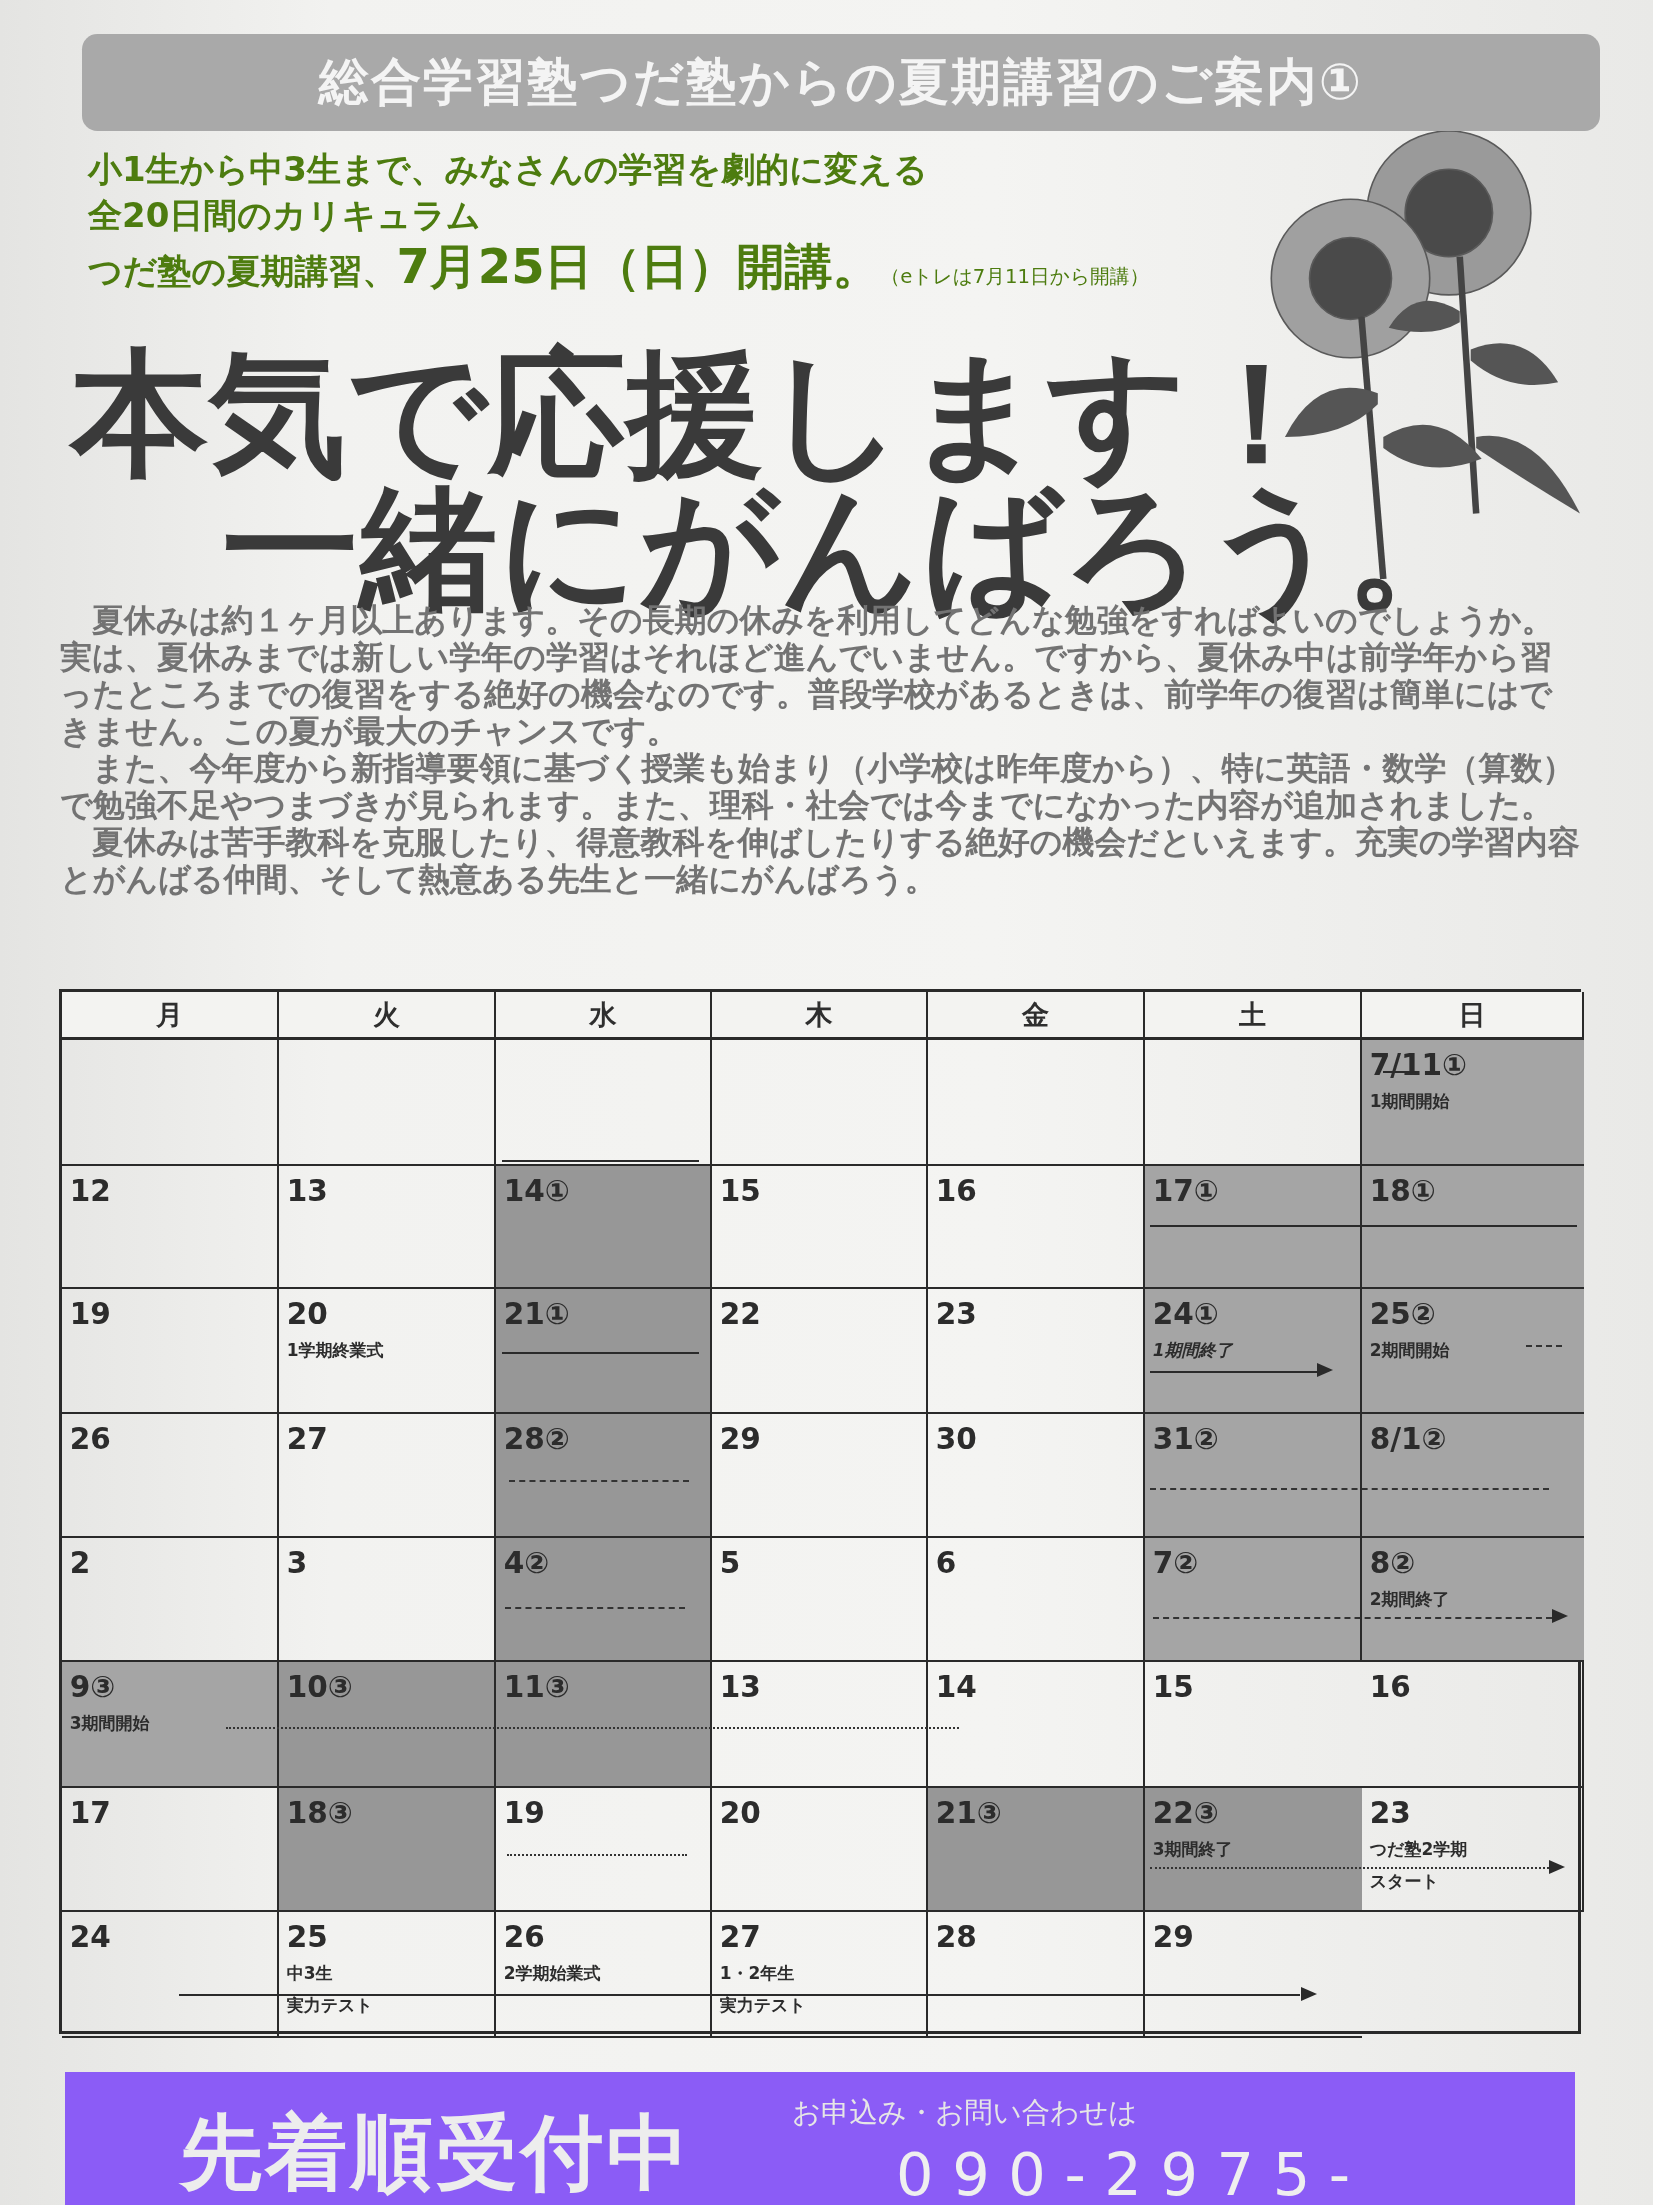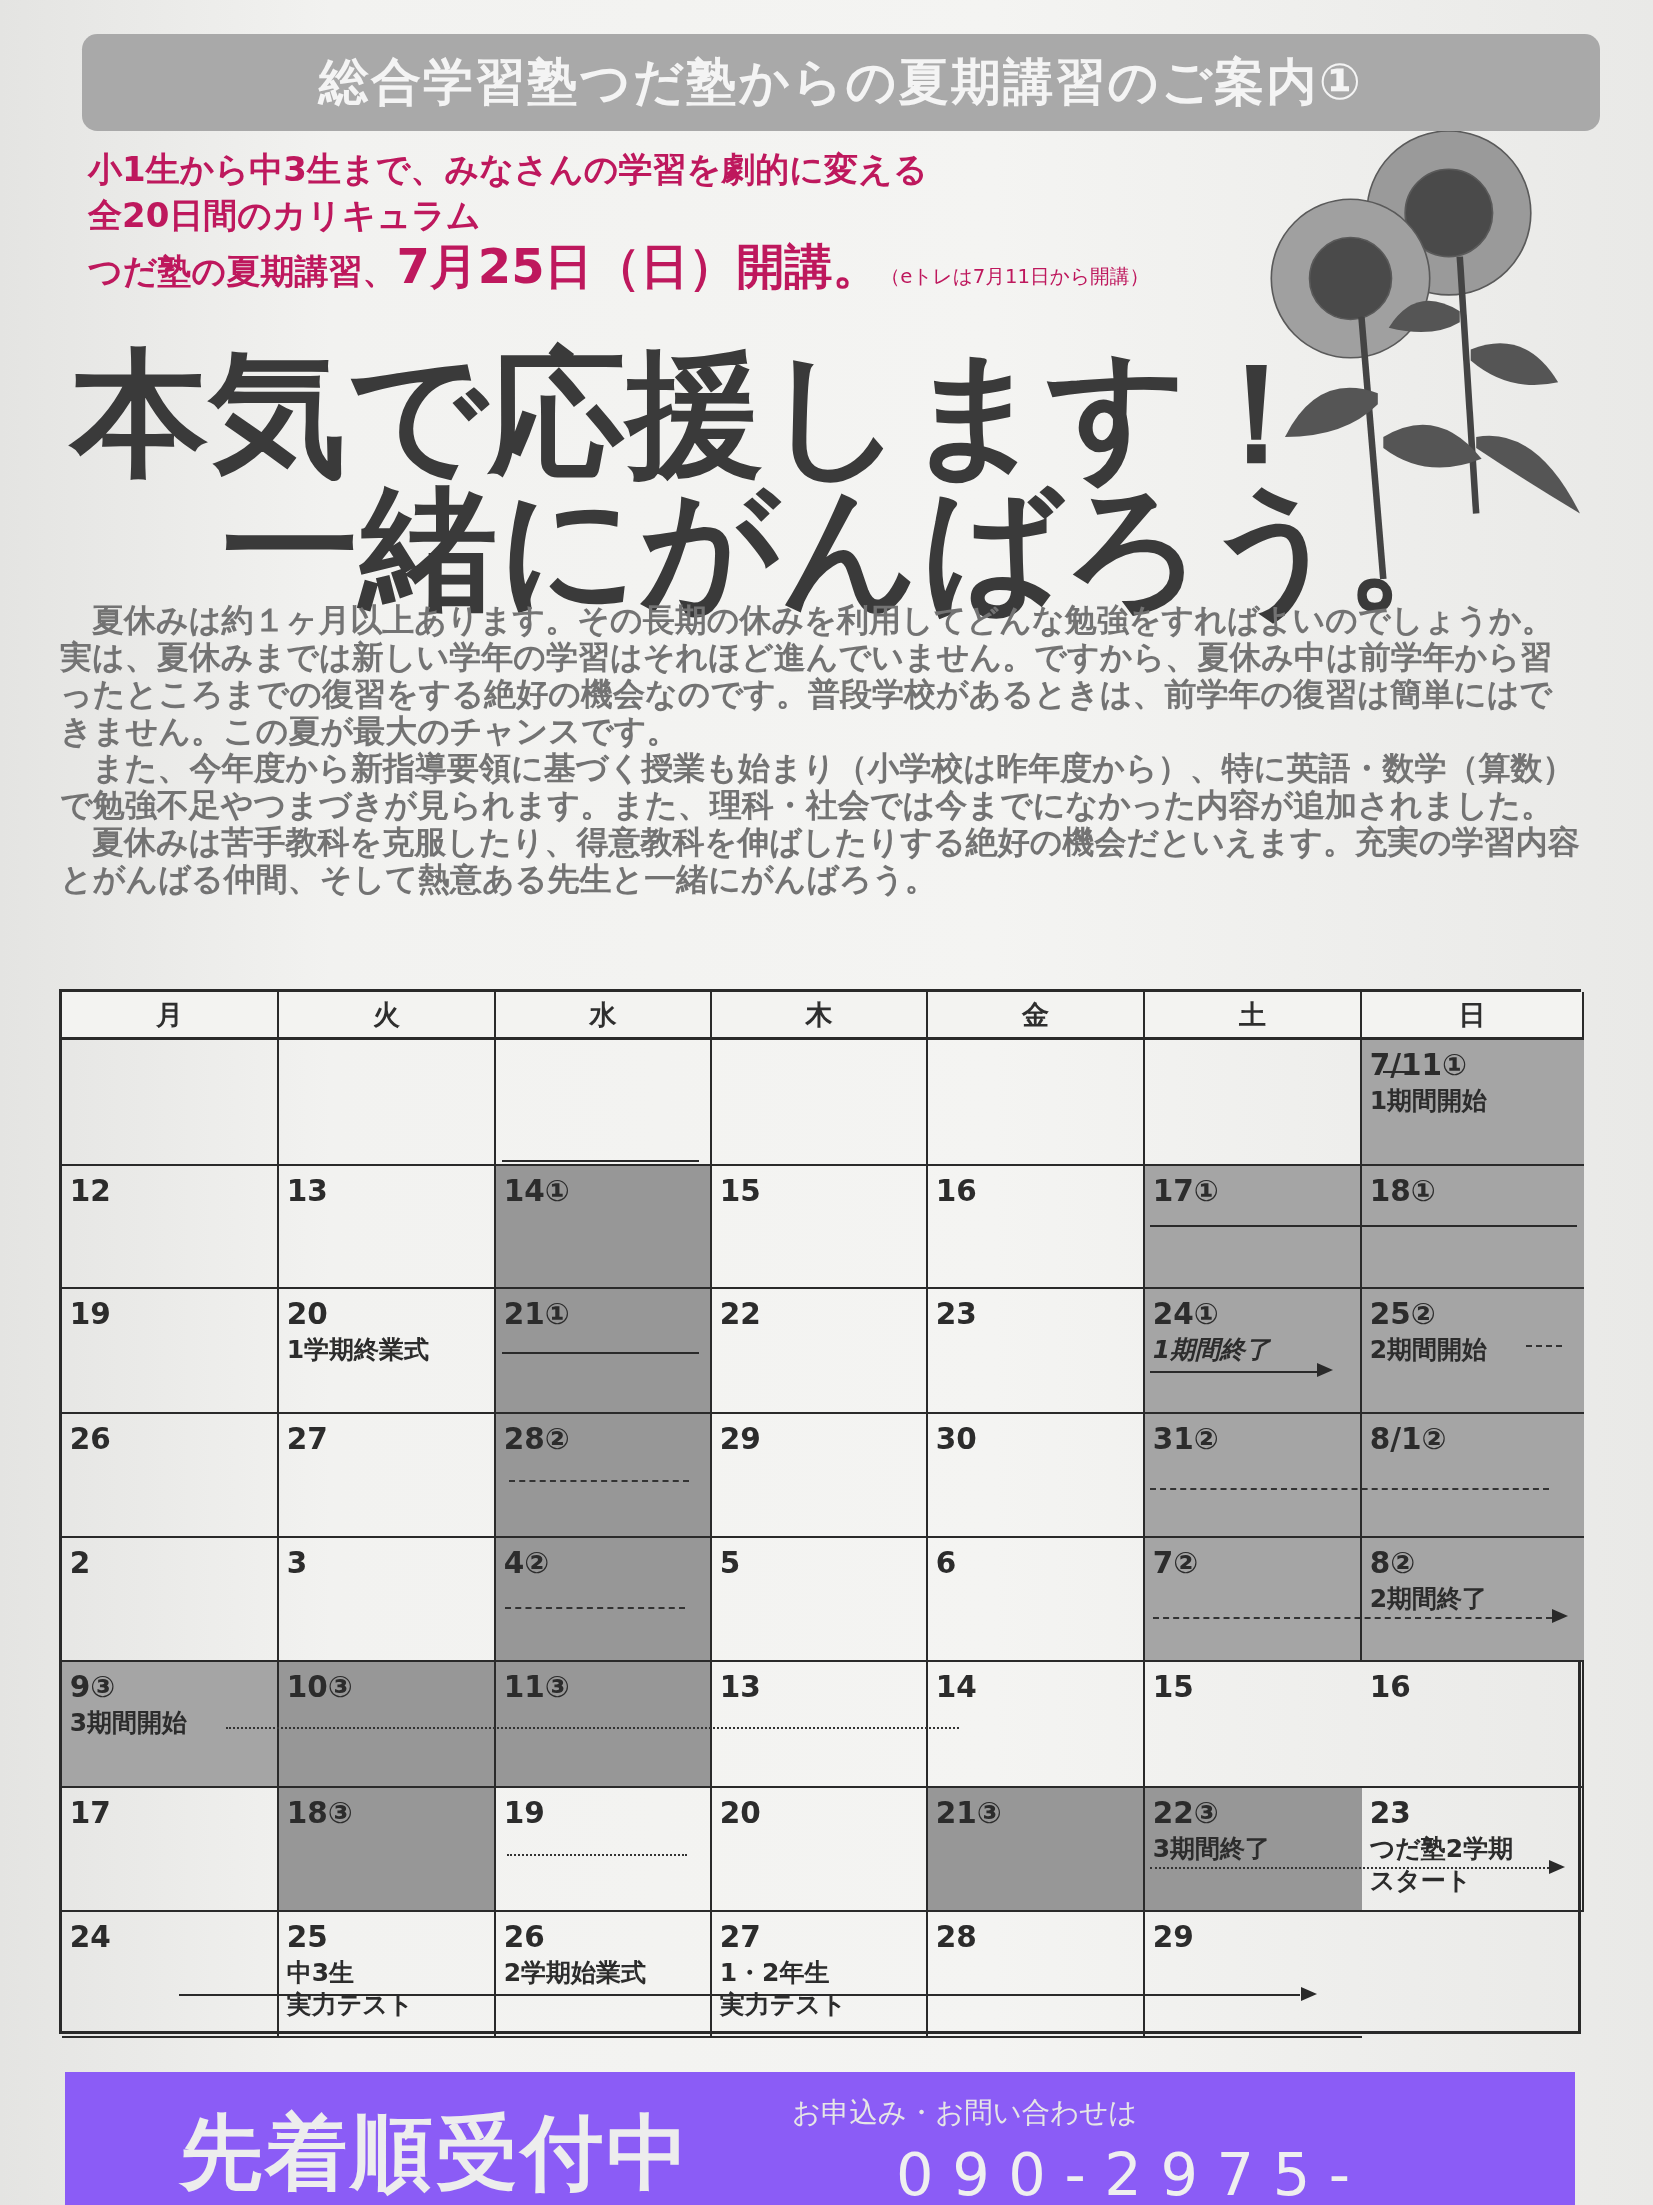--- a/index.html
+++ b/index.html
@@ -3,39 +3,39 @@
 <meta charset="utf-8">
 <style>
   html,body{margin:0;padding:0;}
   body{width:1654px;height:2205px;background:#ececea;position:relative;overflow:hidden;
        font-family:"DejaVu Sans","Liberation Sans",sans-serif;color:#2e2e2e;}
   .paper{position:absolute;left:0;top:0;width:1654px;height:2205px;
          background:linear-gradient(90deg,#e4e4e2 0%,#f2f2f0 20%,#f4f4f2 60%,#e9e9e7 100%);}
   .title-banner{position:absolute;left:82px;top:34px;width:1518px;height:97px;background:#a9a9a9;
          border-radius:15.3px;display:flex;align-items:center;justify-content:center;}
   .title-banner span{color:#f4f4f4;font-weight:bold;font-size:50px;letter-spacing:2.2px;}
-  .intro{position:absolute;left:88px;font-weight:bold;font-size:34px;color:#be185d;white-space:nowrap;}
+  .intro{position:absolute;left:88px;font-weight:bold;font-size:34px;color:#4d7c0f;white-space:nowrap;}
   .intro .big{font-size:48px;}
   .intro .small{font-size:19.7px;font-weight:normal;}
   .headline{position:absolute;font-weight:bold;font-size:137px;color:#3a3a3a;white-space:nowrap;letter-spacing:1.1px;}
   .body-text{position:absolute;left:60px;top:602px;width:1520px;font-size:32px;line-height:37px;color:#737373;font-weight:bold;}
   .body-text p{margin:0;text-indent:1em;}
   .cal{position:absolute;left:59px;top:989px;width:1522px;height:1045px;}
   .cal-grid{position:absolute;left:0;top:0;width:100%;height:100%;display:grid;
             grid-template-columns:217px 217px 216px 216px 217px 217px 222px;
             grid-template-rows:48px 126px 123px 125px 124px 124px 126px 124px 126px;
             border:3.3px solid #2a2a2a;box-sizing:border-box;}
   .hd{border-right:2.2px solid #2a2a2a;border-bottom:3.3px solid #2a2a2a;display:flex;align-items:center;justify-content:center;
       font-weight:bold;font-size:27px;background:#f3f3f1;}
   .cell{border-right:2.2px solid #2a2a2a;border-bottom:2.7px solid #2a2a2a;position:relative;background:transparent;box-sizing:border-box;}
   .cell.shaded{background:#a5a5a5;}
   .cell.shaded-dark{background:#979797;}
   .hd:last-child,.cell.lastcol{border-right:none;padding-left:12px;}
   .cell .day{position:absolute;left:7.7px;top:7.7px;font-weight:bold;font-size:29.5px;color:#2c2c2c;}
-  .cell .note{position:absolute;left:7.7px;top:45px;font-weight:bold;font-size:25px;line-height:32px;color:#2c2c2c;white-space:nowrap;}
+  .cell .note{position:absolute;left:7.7px;top:45px;font-weight:bold;font-size:17px;line-height:32px;color:#2c2c2c;white-space:nowrap;}
   .line{position:absolute;height:0;}
   .line.solid{border-top:2.7px solid #2a2a2a;}
   .line.dashed{border-top:2.7px dashed #333;}
   .line.dashdot{border-top:2.2px dotted #333;}
   .arrowhead{position:absolute;width:0;height:0;border-top:7.7px solid transparent;border-bottom:7.7px solid transparent;border-left:16.4px solid #2a2a2a;}
   .footer{position:absolute;left:65px;top:2072px;width:1510px;height:133px;background:#8b5cf6;}
   .footer .main{position:absolute;left:115px;top:27px;color:#ededed;font-weight:bold;font-size:82px;letter-spacing:3.3px;}
   .footer .sub{position:absolute;left:727px;top:22px;color:#e6e6e6;font-size:28.4px;}
   .footer .phone{position:absolute;left:831px;top:68px;color:#efefef;font-size:59px;letter-spacing:18.6px;}
   .flower{position:absolute;left:1252px;top:131px;width:350px;height:448px;}

